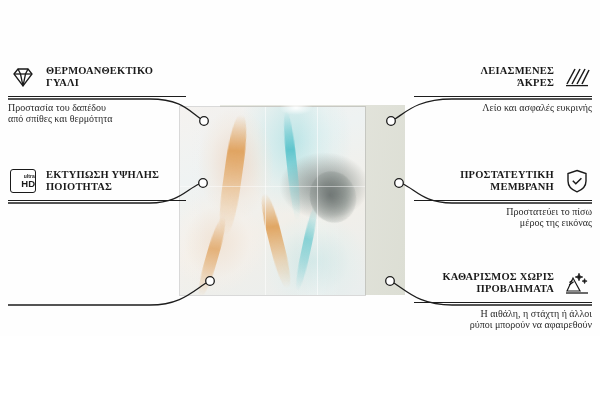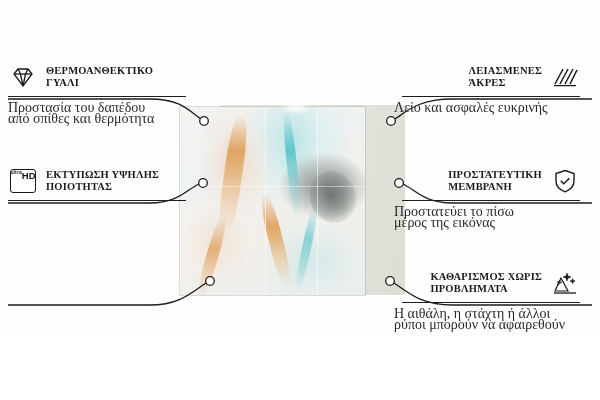--- a/index.html
+++ b/index.html
@@ -61,52 +61,52 @@
     position: absolute; left: 44%; top: -6px; width: 34px; height: 14px;
     background: radial-gradient(ellipse at 50% 50%, rgba(255,255,255,.95) 0%, rgba(255,255,255,0) 70%);
   }
 
   
   .connectors { position: absolute; left: 0; top: 0; width: 600px; height: 400px; pointer-events: none; }
 
   
   .feature { position: absolute; width: 186px; }
   .feature.left  { left: 8px;  text-align: left; }
-  .feature.right { right: 20px; text-align: left; }
+  .feature.right { right: 8px; text-align: right; }
 
   .f-head { display: flex; align-items: center; gap: 8px; min-height: 30px; }
   .feature.right .f-head { flex-direction: row-reverse; }
 
   .f-icon { flex: 0 0 auto; width: 30px; height: 28px; display: flex; align-items: center; justify-content: center; }
   .f-icon svg { display: block; }
 
   .f-title {
     font-family: "Liberation Serif", "DejaVu Serif", serif;
     font-size: 10.5px; font-weight: 700; color: #1a1a1a;
     letter-spacing: .2px; line-height: 12.5px; text-transform: uppercase;
     white-space: pre-line;
   }
 
   .f-rule { height: 1px; background: #1d1d1d; margin: 4px 0 5px 0; }
   .feature.left  .f-rule { width: 178px; }
   .feature.right .f-rule { width: 178px; margin-left: auto; }
 
   .f-desc {
     font-family: "Liberation Serif", "DejaVu Serif", serif;
-    font-size: 14px; color: #2a2a2a; line-height: 11.4px; white-space: pre-line;
+    font-size: 10px; color: #2a2a2a; line-height: 11.4px; white-space: pre-line;
   }
 
   
   .blk-1 { top: 62px; }
   .blk-2 { top: 166px; }
   .blk-3 { top: 268px; }
 
   .hd-badge {
     width: 26px; height: 24px; border: 1.4px solid #1a1a1a; border-radius: 3px;
-    display: flex; align-items: flex-start; justify-content: center;
+    display: flex; flex-direction: column; align-items: flex-end; justify-content: center;
     line-height: 1; background: #fff;
   }
   .hd-ultra { font-family: "Liberation Sans", sans-serif; font-size: 5px; font-weight: 700; letter-spacing: .1px; color:#1a1a1a; }
   .hd-main  { font-family: "Liberation Sans", sans-serif; font-size: 9.5px; font-weight: 700; color:#1a1a1a; margin-top: .5px; }
 </style>
 </head>
 <body>
 
 <div id="stage">
 

